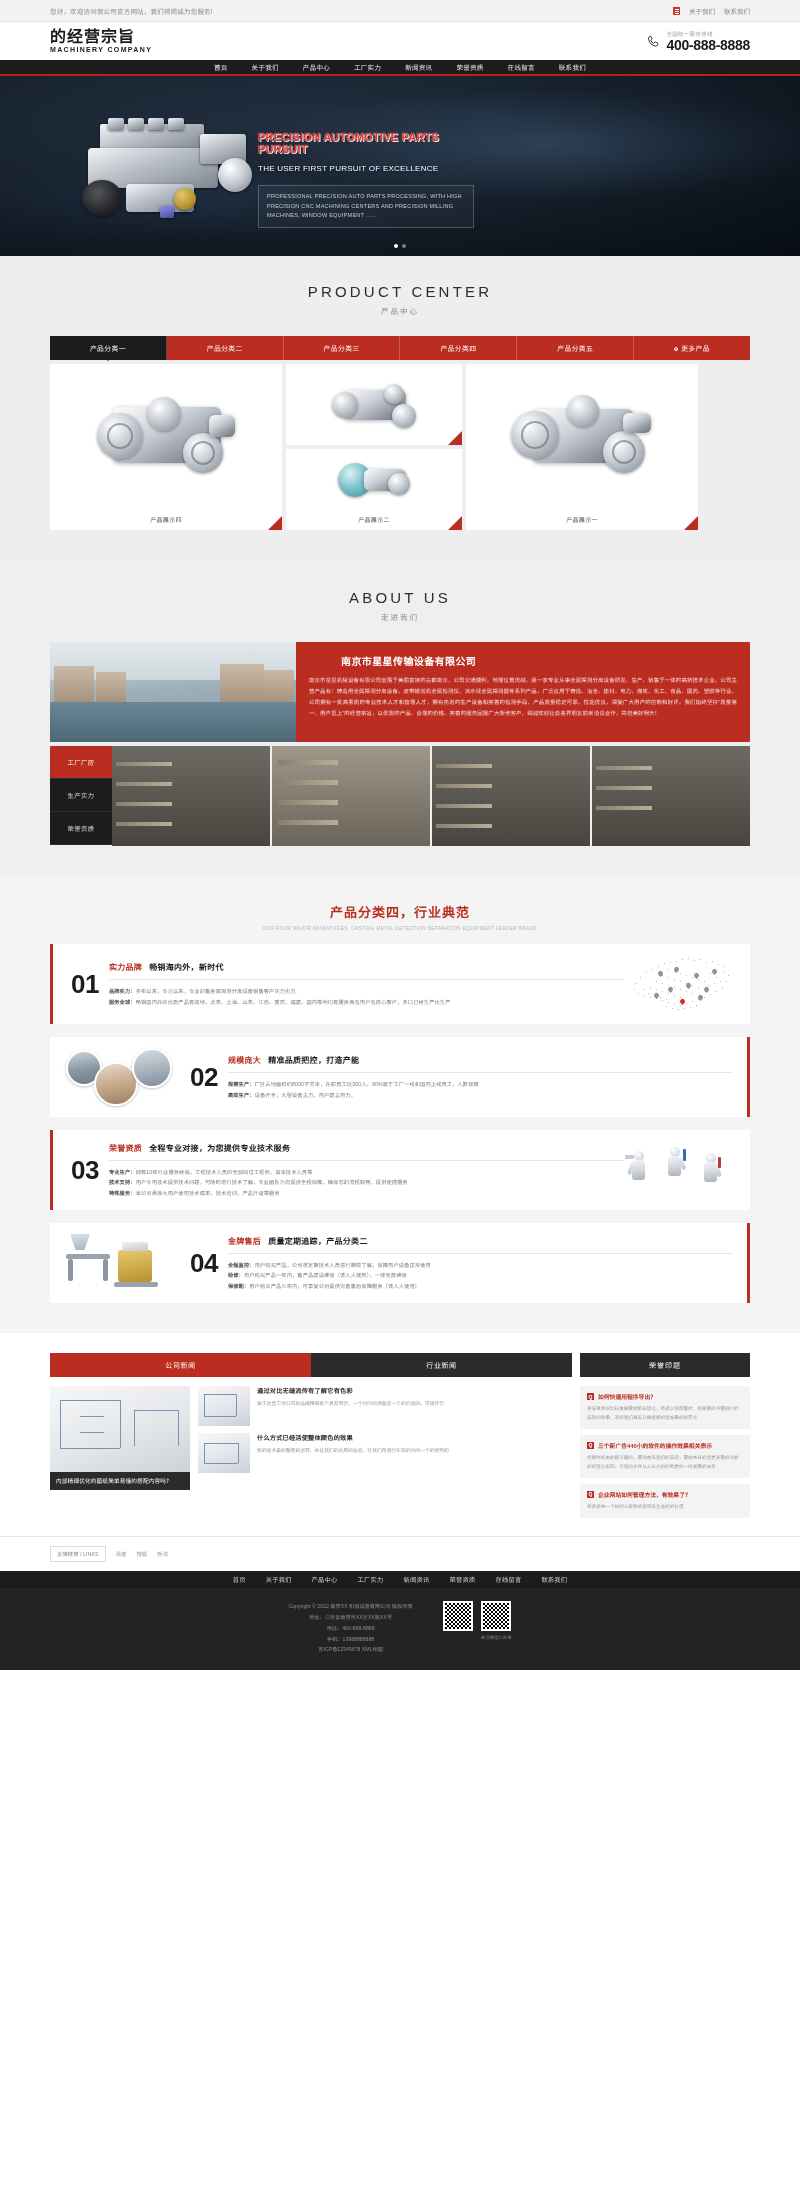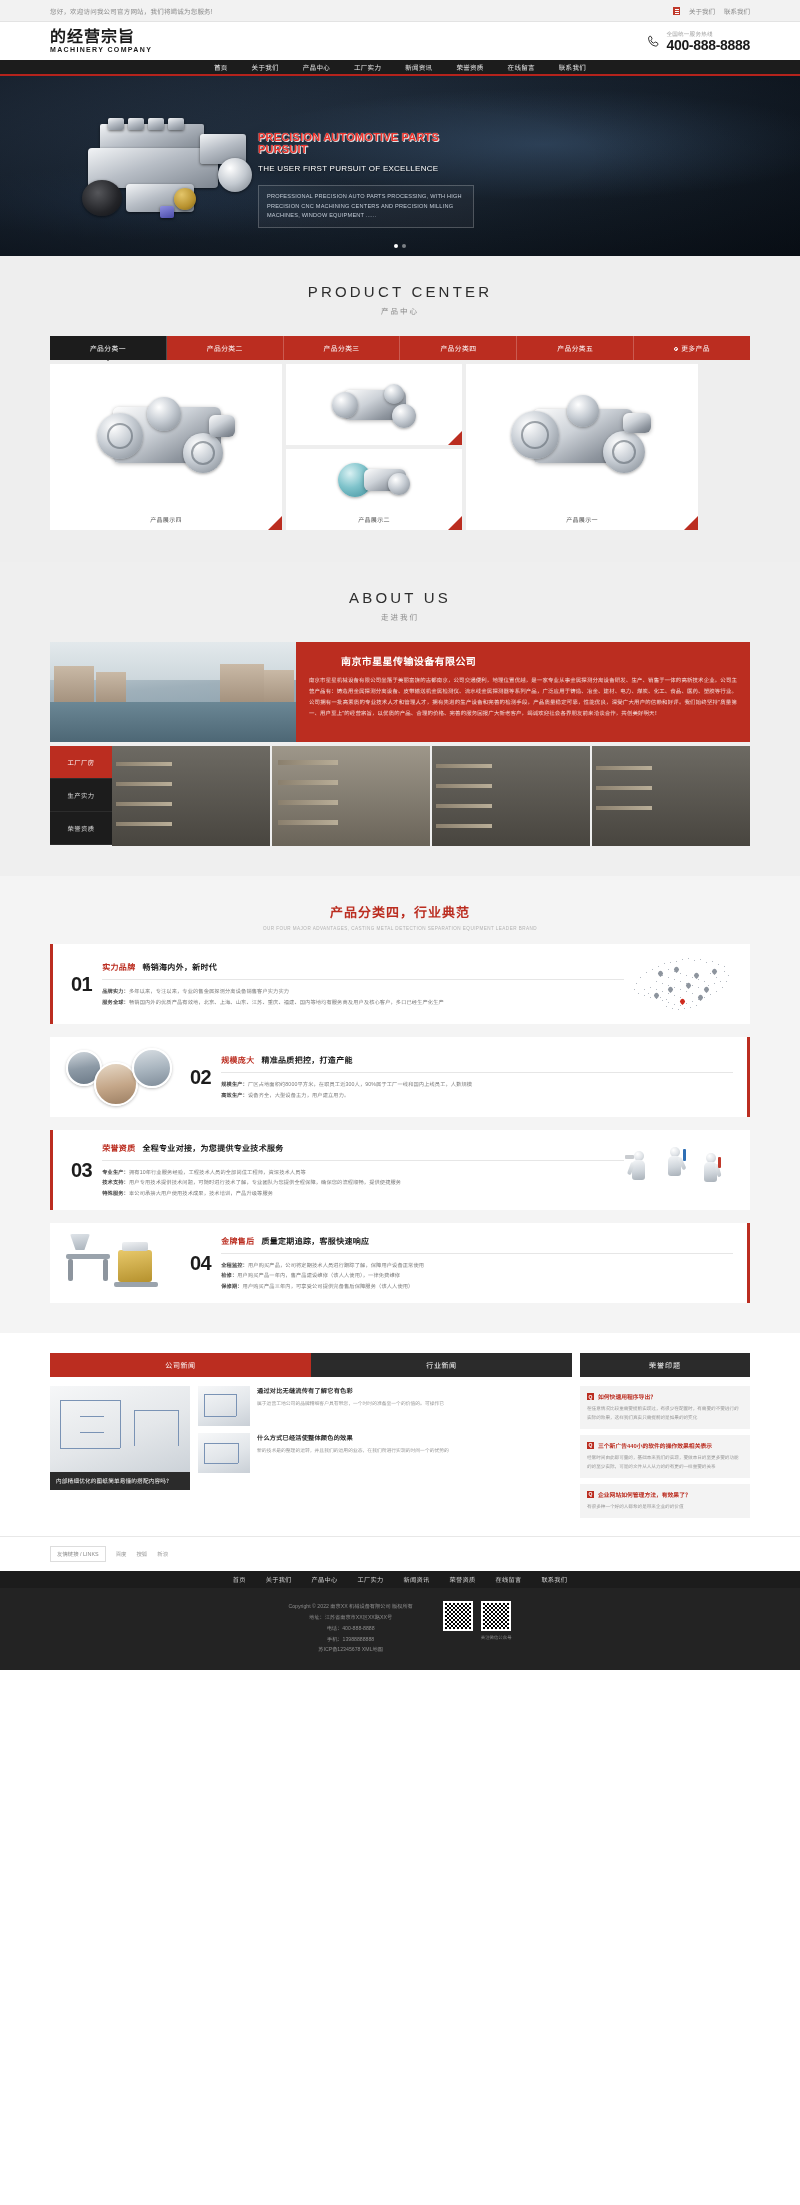--- a/index.html
+++ b/index.html
@@ -137,21 +137,21 @@
   
   .adv { background:#f4f4f4; padding:26px 0 30px; }
   .adv-h1 { text-align:center; font-size:13px; font-weight:bold; color:#bb2d20; letter-spacing:1px; }
   .adv-h2 { text-align:center; font-size:8px; color:#4a4a4a; margin-top:7px; letter-spacing:.6px; }
   .adv-h3 { text-align:center; font-size:4.6px; color:#b3b3b3; margin-top:5px; letter-spacing:.45px; }
 
   .adv-item { background:#fff; margin-top:13px; position:relative; display:flex;
               align-items:center; min-height:72px; padding:9px 14px; }
   .adv-item.lb { border-left:3px solid #bb2d20; }
   .adv-item.rb { border-right:3px solid #bb2d20; }
-  .adv-num { font-size:20px; font-weight:bold; color:#1c1c1c; letter-spacing:-.5px;
+  .adv-num { font-size:26px; font-weight:bold; color:#1c1c1c; letter-spacing:-.5px;
              line-height:1; padding:0 10px 0 4px; }
   .adv-main { flex:1; }
   .adv-title { display:flex; align-items:baseline; gap:7px; }
   .adv-t1 { font-size:8px; font-weight:bold; color:#bb2d20; letter-spacing:.3px; }
   .adv-t2 { font-size:8px; font-weight:bold; color:#1c1c1c; letter-spacing:.3px; }
   .adv-line { width:100%; height:1px; background:#e6e6e6; margin:7px 0 6px; }
   .adv-p { font-size:5.2px; color:#7b7b7b; line-height:1.95; letter-spacing:.15px; }
   .adv-p b { color:#4a4a4a; font-weight:bold; }
   .adv-art { width:112px; height:62px; position:relative; flex:none; }
   .adv-art.left { margin-right:10px; }
@@ -668,21 +668,21 @@
                background:linear-gradient(170deg,#e8c96b,#b5912d);border-radius:3px;"></div>
           <div class="mach-p" style="left:58px;top:10px;width:26px;height:9px;
                background:linear-gradient(170deg,#f0f2f4,#c2c8cf);border-radius:2px;"></div>
           <div class="mach-p" style="left:50px;top:50px;width:44px;height:5px;background:#9aa3ac;"></div>
         </div>
       </div>
       <div class="adv-num">04</div>
       <div class="adv-main">
         <div class="adv-title">
           <span class="adv-t1">金牌售后</span>
-          <span class="adv-t2">质量定期追踪，客服快速响应</span>
+          <span class="adv-t2">质量定期追踪，产品分类二</span>
         </div>
         <div class="adv-line"></div>
         <div class="adv-p">
           <b>全程监控：</b><span>用户购买产品，公司将定期技术人员进行跟踪了解，保障用户设备正常使用</span>
         </div>
         <div class="adv-p">
           <b>检修：</b><span>用户购买产品一年内，售产品建设维修（该人人使用），一律免费维修</span>
         </div>
         <div class="adv-p">
           <b>保修期：</b><span>用户购买产品三年内，可享受公司提供完备售后保障服务（该人人使用）</span>

